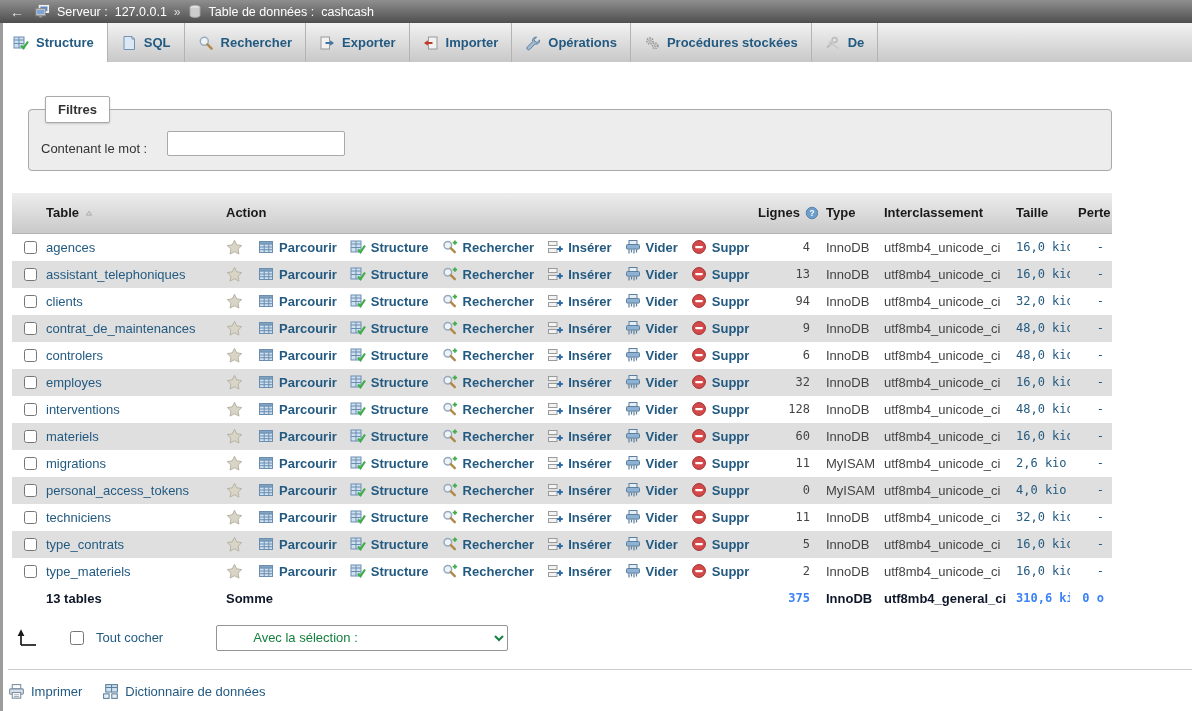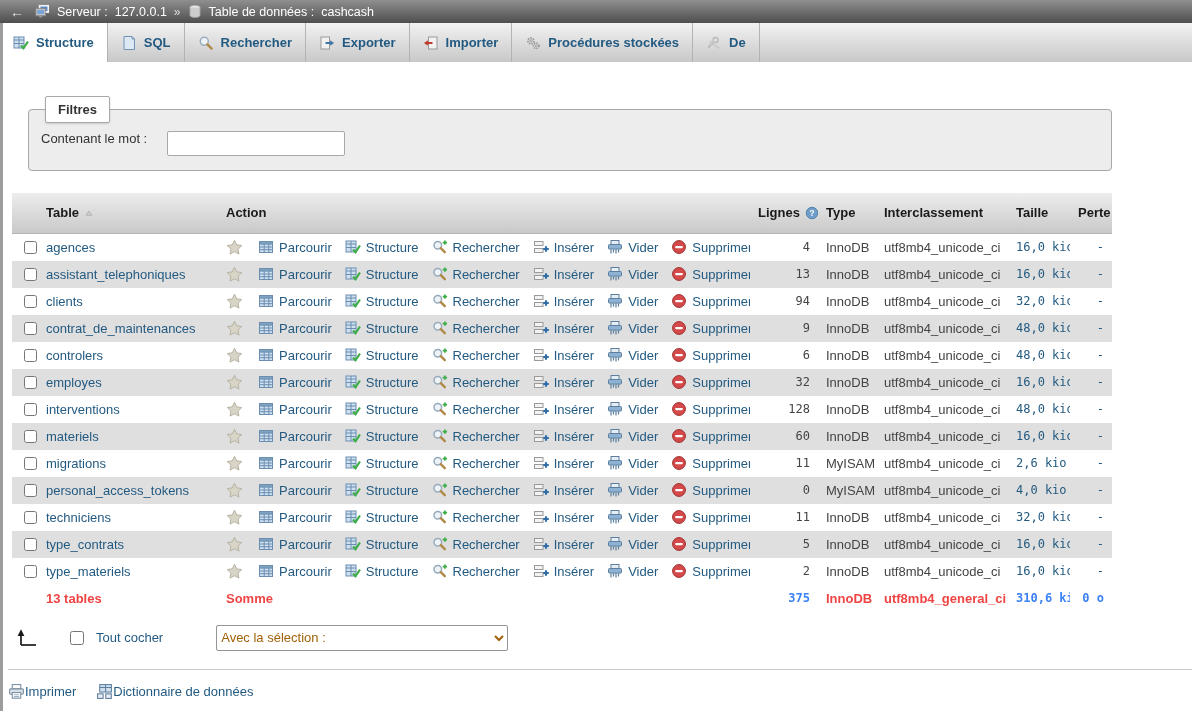--- a/index.html
+++ b/index.html
@@ -39,60 +39,60 @@
   
   fieldset.filters {
     margin:34px 18px 0 28px; width:1084px; background:#ededed;
     border:1px solid #a9a9a9; border-radius:4px; padding:4px 12px 14px;
   }
   fieldset.filters legend {
     background:#fff; border:1px solid #a9a9a9; border-radius:2px;
     padding:5px 12px; font-weight:bold; color:#333; margin-left:4px;
     box-shadow:0 1px 2px rgba(0,0,0,.15);
   }
-  .filter-row { display:flex; align-items:flex-start; gap:20px; margin-top:4px; color:#333; }
+  .filter-row { display:flex; align-items:flex-end; gap:20px; margin-top:4px; color:#333; }
   input.filter-input {
     width:178px; height:25px; border:1px solid #a9a9a9; border-radius:2px;
     background:#fff; padding:0 5px; font-family:"Liberation Sans",sans-serif; font-size:13px;
   }
 
   
   table.db-table { border-collapse:collapse; table-layout:fixed; width:1100px; margin:22px 0 0 12px; font-size:13px; }
   table.db-table th, table.db-table td { padding:0 8px; overflow:hidden; white-space:nowrap; }
   thead th {
     height:40px; text-align:left; font-weight:bold; color:#1a1a1a;
     background:linear-gradient(#ededed,#c9c9c9);
     border-bottom:1px solid #b5b5b5; cursor:pointer;
   }
   thead th .th-inner { display:inline-flex; align-items:center; gap:5px; }
   tbody tr { height:27px; }
   tbody tr.data-row:nth-child(even) { background:#dfdfdf; }
   .c-name a { color:#235a81; font-weight:normal; text-decoration:none; cursor:pointer; }
   td.c-action { padding:0 0 0 4px; }
-  .action-wrap { display:flex; align-items:center; gap:13px; height:27px; }
+  .action-wrap { display:flex; align-items:center; gap:13px; height:27px;font-weight:bold; }
   .action-link { display:inline-flex; align-items:center; gap:5px; color:#235a81; text-decoration:none; cursor:pointer; }
   .star { cursor:pointer; margin-right:2px; }
   .c-rows, .c-size, .c-over { text-align:right; font-family:"DejaVu Sans Mono",monospace; font-size:12px; }
   .c-rows { color:#444; }
   .c-size, .c-over { color:#235a81; }
   .c-type, .c-coll { color:#444; }
-  tr.sum-row td { font-weight:bold; color:#ef4444; background:#fff; }
+  tr.sum-row td { font-weight:bold; color:#0f172a; background:#fff; }
   tr.sum-row .c-rows, tr.sum-row .c-size, tr.sum-row .c-over { color:#3b82f6; }
 
   
   .footer-controls { display:flex; align-items:center; gap:9px; margin:13px 0 0 16px; }
   .footer-controls label { color:#235a81; cursor:pointer; }
   .footer-controls input[type=checkbox] { margin-left:18px; width:14px; height:14px; }
   select.with-selected {
     width:292px; height:26px; margin-left:44px; border:1px solid #949494; border-radius:2px;
-    background:#fff; color:#a16207; font-family:"Liberation Sans",sans-serif; font-size:13px;
+    background:#fff; color:#15803d; font-family:"Liberation Sans",sans-serif; font-size:13px;padding-left:32px;
   }
   hr.bottom-rule { border:none; border-top:1px solid #ccc; margin:18px 0 0 8px; }
   .links-row { display:flex; align-items:center; gap:20px; margin:13px 0 0 8px; }
-  .link { display:inline-flex; align-items:center; color:#235a81; text-decoration:none; cursor:pointer; }
+  .link { display:inline-flex; align-items:center; gap:6px; color:#235a81; text-decoration:none; cursor:pointer; }
   .partial-box {
     width:172px; height:26px; margin:17px 0 0 40px; background:#fff;
     border:1px solid #a9a9a9; border-bottom:none; border-radius:4px 4px 0 0;
   }
 </style>
 </head>
 <body>
 
 <div class="topbar">
   <span class="back">←</span>
@@ -163,20 +163,28 @@
           <rect x="5.5" y="2" width="8.5" height="12" fill="#f2f2f2" stroke="#999"></rect>
           <path d="M9.5 8H3.3" stroke="#c0392b" stroke-width="2"></path>
           <path d="M4.8 5.3L1 8l3.8 2.7z" fill="#c0392b"></path>
         </svg>
       </span>
       <span>Importer</span>
     </div>
     <div class="tab">
       <span class="icon">
         <svg width="16" height="16" viewBox="0 0 16 16">
+          <path d="M11.6 2.2a3.4 3.4 0 0 0-3.9 4.4L2.4 11.9a1.7 1.7 0 1 0 2.4 2.4l5.3-5.3a3.4 3.4 0 0 0 4.4-3.9L12.2 7.4 9.9 6.6 9.1 4.3z" fill="#a3bcd4" stroke="#5d7f9d"></path>
+        </svg>
+      </span>
+      <span>Opérations</span>
+    </div>
+    <div class="tab">
+      <span class="icon">
+        <svg width="16" height="16" viewBox="0 0 16 16">
           <circle cx="6" cy="6" r="3.1" fill="#ddd" stroke="#979797" stroke-width="1.6" stroke-dasharray="1.6 1.1"></circle>
           <circle cx="6" cy="6" r="1.2" fill="#fff" stroke="#979797"></circle>
           <circle cx="11.2" cy="10.8" r="2.7" fill="#ddd" stroke="#979797" stroke-width="1.5" stroke-dasharray="1.5 1"></circle>
           <circle cx="11.2" cy="10.8" r="1" fill="#fff" stroke="#979797"></circle>
         </svg>
       </span>
       <span>Procédures stockées</span>
     </div>
     <div class="tab">
       <span class="icon">

